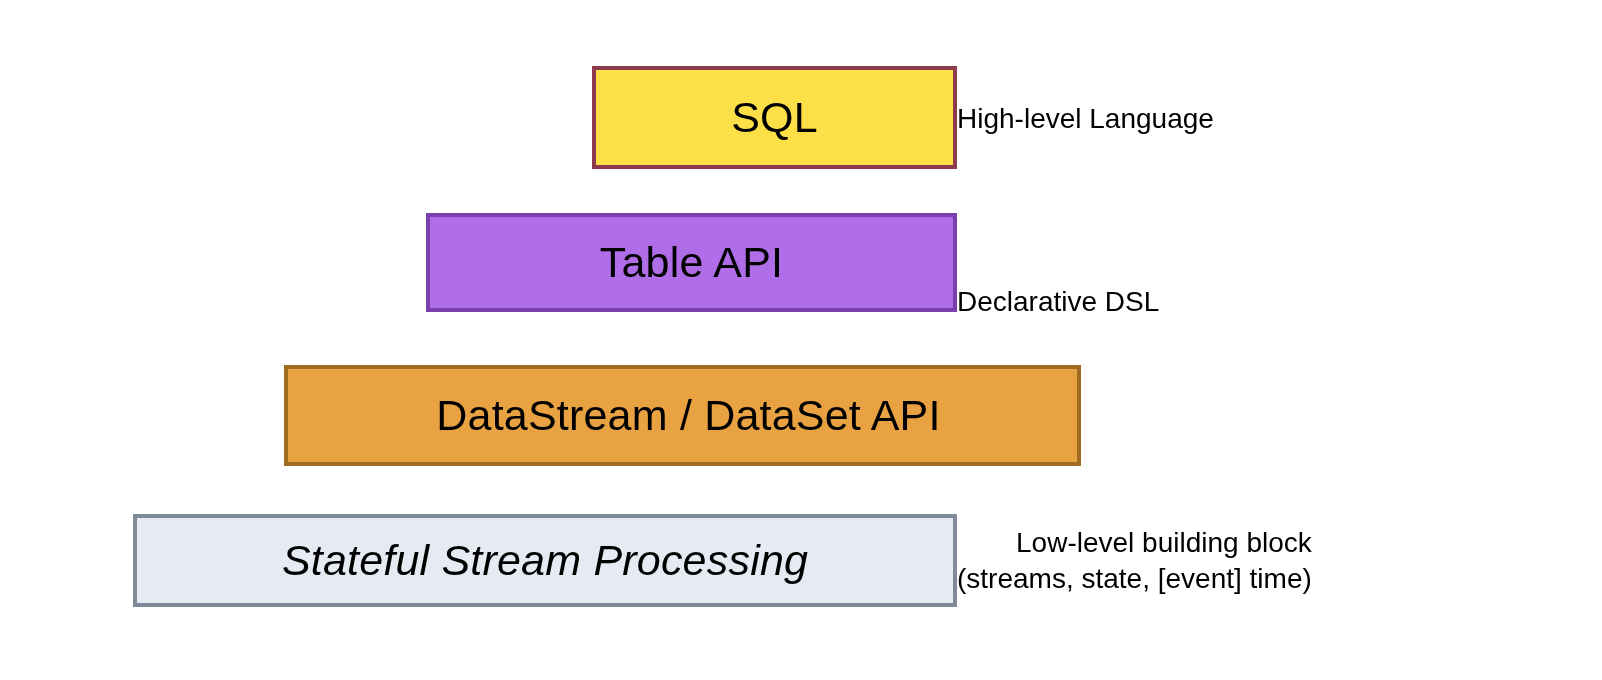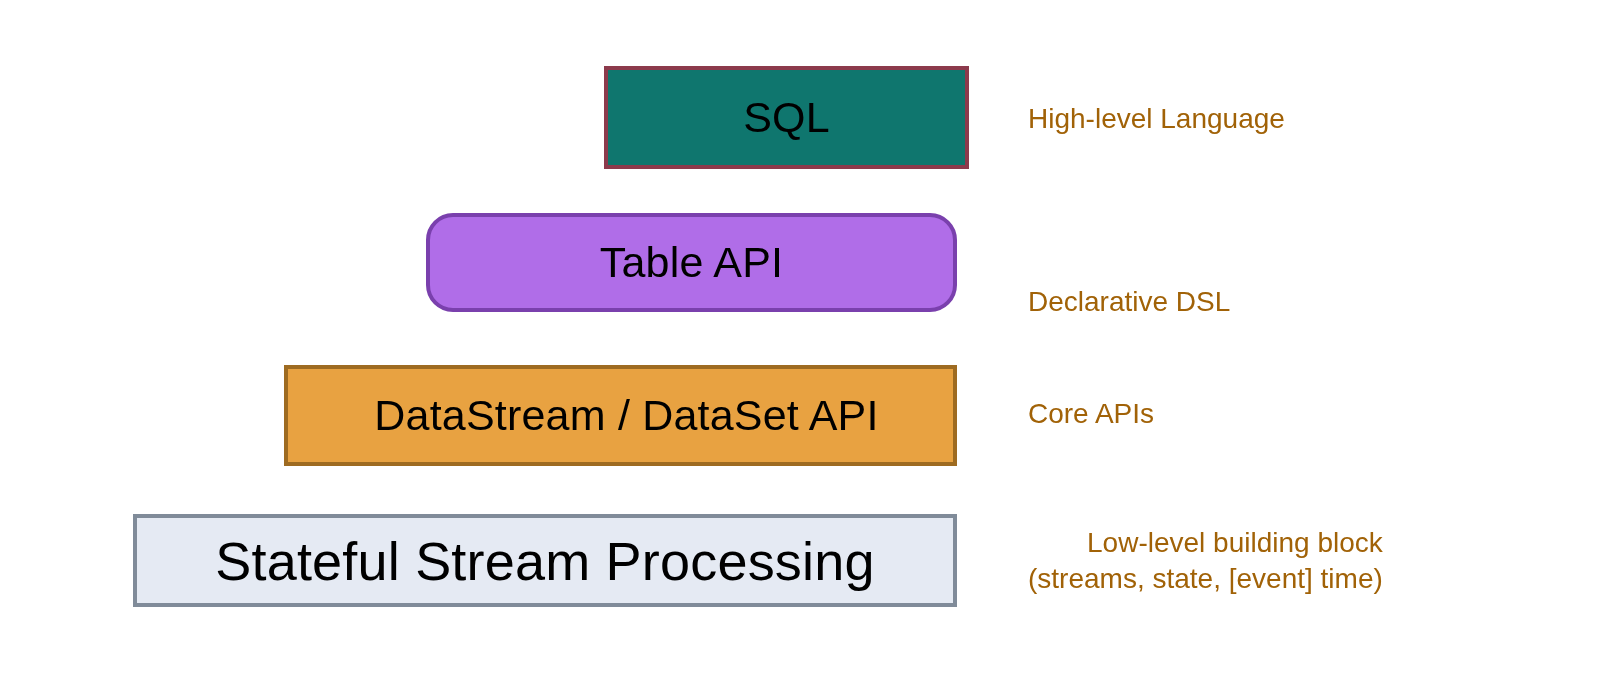--- a/index.html
+++ b/index.html
@@ -55,72 +55,71 @@
     height: 99px;
     background: #b06de8;
     border-color: #7a40ad;
   }
   #box-table-api .layer-label { font-size: 43px; }
 
   
   #box-datastream {
     left: 284px;
     top: 365px;
-    width: 673px;
+    width: 797px;
     height: 101px;
     background: #e8a241;
     border-color: #9e6b21;
     padding-left: 12px;
   }
   #box-datastream .layer-label { font-size: 43px; }
 
   
   #box-stateful {
     left: 133px;
     top: 514px;
     width: 824px;
     height: 93px;
     background: #e5eaf3;
     border-color: #808b99;
   }
-  #box-stateful .layer-label { font-size: 54px; }
+  #box-stateful .layer-label { font-size: 43px; font-style: italic; }
 
   
   .annotation {
     position: absolute;
-    left: 1028px;
-    color: #a16207;
+    left: 957px;
+    color: #000000;
     font-size: 28px;
     line-height: 36px;
     white-space: pre-line;
   }
   #annotation-0 { top: 101px; }
   #annotation-1 { top: 246px; margin-top: 38px; }
   #annotation-2 { top: 396px; }
   #annotation-3 { top: 525px; text-align: right; }
 </style>
 </head>
 <body>
 
 <div id="diagram">
 
-  <div class="layer-box" id="box-sql" style="background: #0f766e; border-color: rgb(140, 58, 76); margin-left: 12px;">
+  <div class="layer-box" id="box-sql" style="background: #fde047; border-color: rgb(140, 58, 76);">
     <span class="layer-label">SQL</span>
   </div>
   <div class="annotation" id="annotation-0">High-level Language</div>
 
-  <div class="layer-box" id="box-table-api" style="background: rgb(176, 109, 232); border-color: rgb(122, 64, 173); border-radius: 27px;">
+  <div class="layer-box" id="box-table-api" style="background: rgb(176, 109, 232); border-color: rgb(122, 64, 173);">
     <span class="layer-label">Table API</span>
   </div>
   <div class="annotation" id="annotation-1">Declarative DSL</div>
 
   <div class="layer-box" id="box-datastream" style="background: rgb(232, 162, 65); border-color: rgb(158, 107, 33);">
     <span class="layer-label">DataStream / DataSet API</span>
   </div>
-  <div class="annotation" id="annotation-2">Core APIs</div>
 
   <div class="layer-box" id="box-stateful" style="background: rgb(229, 234, 243); border-color: rgb(128, 139, 153);">
     <span class="layer-label">Stateful Stream Processing</span>
   </div>
   <div class="annotation" id="annotation-3">Low-level building block
 (streams, state, [event] time)</div>
 
 </div>
 
 </body></html>

